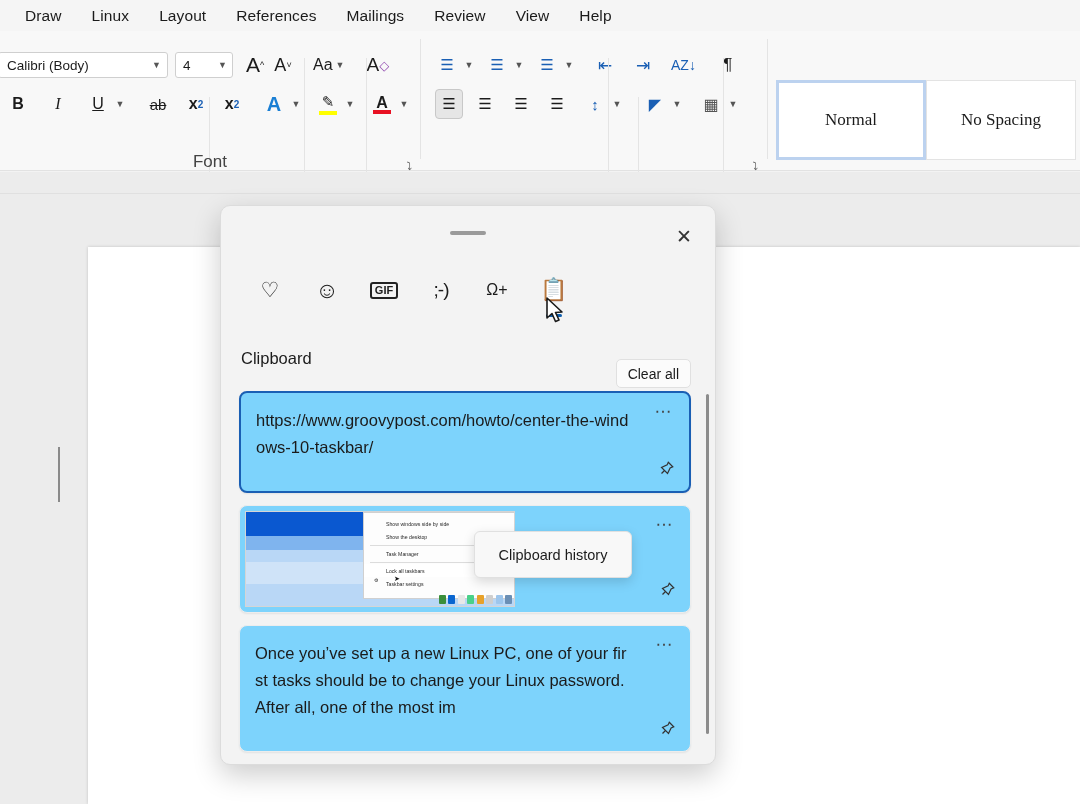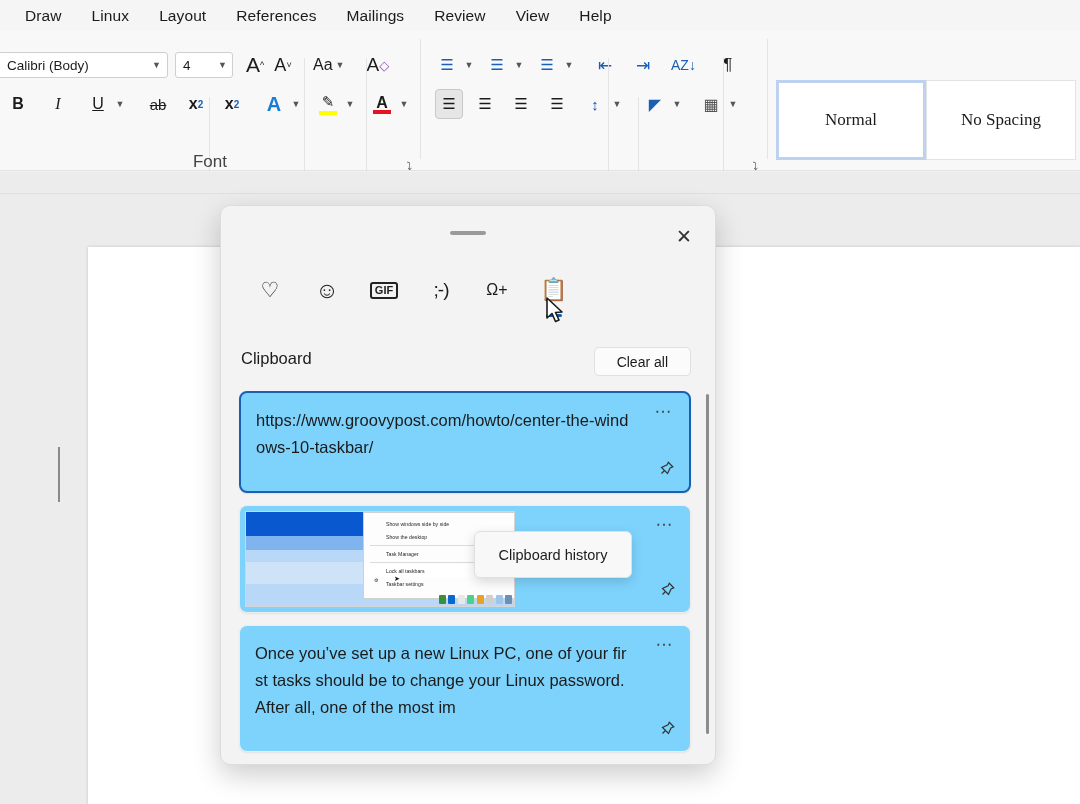--- a/index.html
+++ b/index.html
@@ -123,22 +123,22 @@
     box-shadow:0 4px 12px rgba(0,0,0,.15);
     display:flex; align-items:center; justify-content:center;
     font-size:14.5px; color:#1b1b1b; z-index:6;
   }
 
   .sechead {
     position:absolute; left:20px; top:143px;
     font-size:16.5px; color:#1b1b1b;
   }
   .clearall {
-    position:absolute; right:24px; top:141px; height:29px;
-    padding:0 22px; background:#fbfbfb; border:1px solid #e0e0e0;
+    position:absolute; right:24px; top:153px; height:29px;
+    padding:0 11px; background:#fbfbfb; border:1px solid #e0e0e0;
     border-radius:5px; display:flex; align-items:center;
     font-size:14px; color:#1b1b1b;
   }
 
   .list { position:absolute; left:18px; top:185px; width:462px; height:365px; }
   .card {
     position:relative; width:452px; background:#7dd3fc;
     border:1px solid #ededed; border-radius:8px; margin-bottom:12px;
     box-shadow:0 1px 2px rgba(0,0,0,.07);
   }

